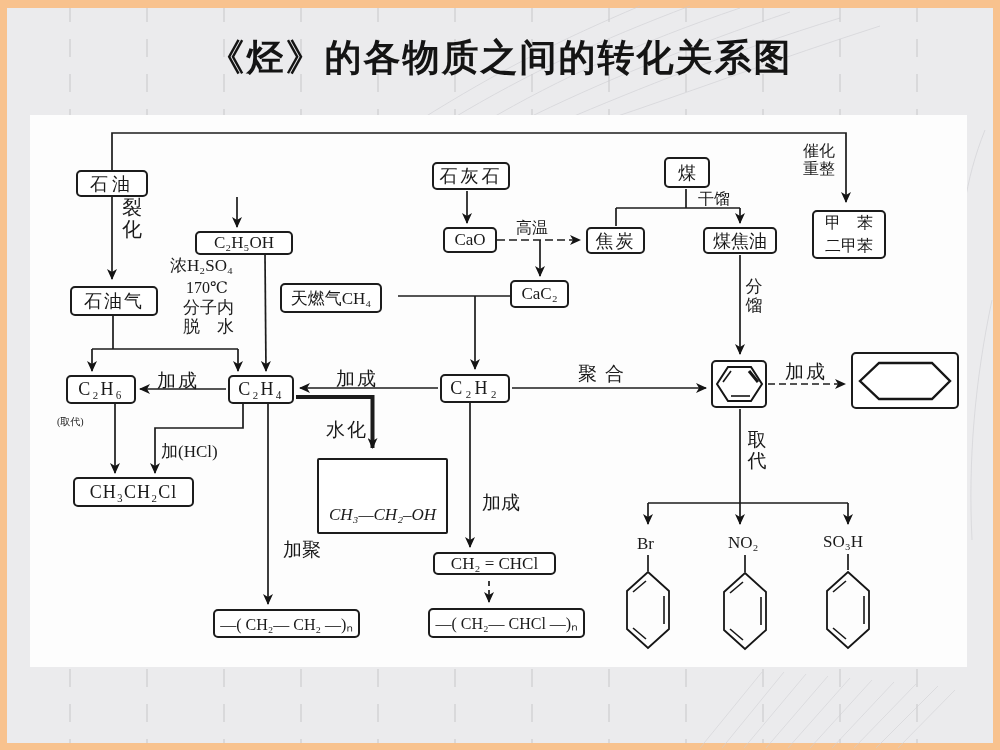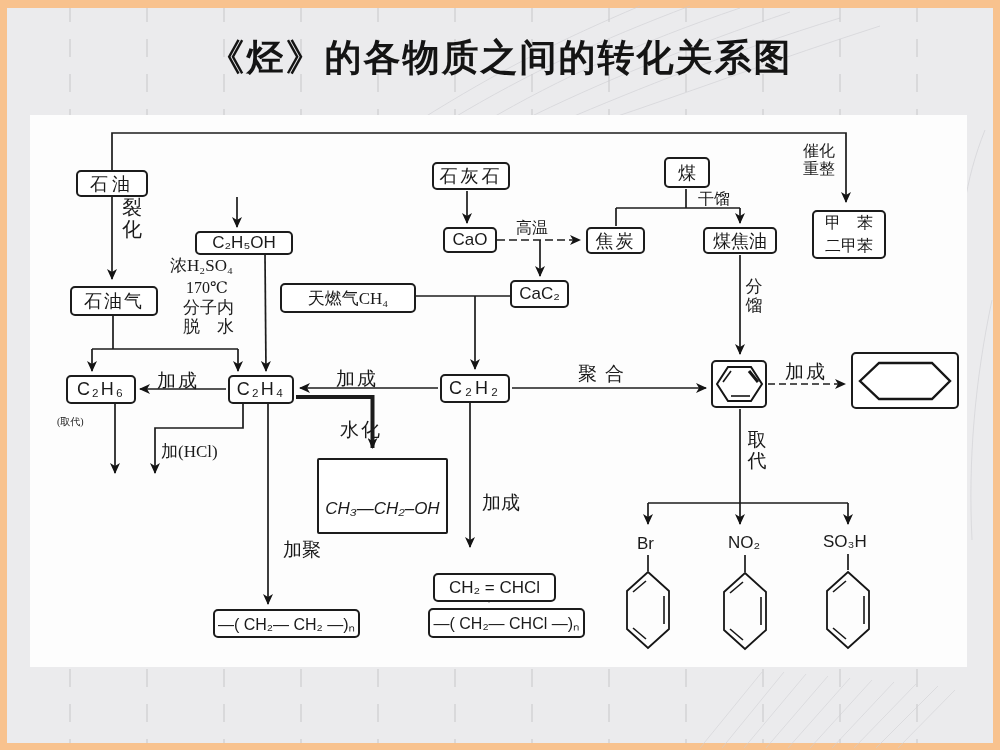--- a/index.html
+++ b/index.html
@@ -9,25 +9,25 @@
   svg.layer{position:absolute;left:0;top:0;pointer-events:none;}
   .title{position:absolute;left:0;right:0;top:33px;text-align:center;font-weight:bold;
          font-size:37px;letter-spacing:2px;color:#141414;
          font-family:"Liberation Sans","DejaVu Sans",sans-serif;}
   .panel{position:absolute;left:30px;top:115px;width:937px;height:552px;background:#fdfdfd;}
   .box{position:absolute;box-sizing:border-box;border:2px solid #1c1c1c;border-radius:5px;
        background:#fff;display:flex;align-items:center;justify-content:center;
        font-size:18px;white-space:nowrap;z-index:5;}
   .lbl{position:absolute;font-size:18px;white-space:nowrap;z-index:6;}
   .vert{white-space:normal;word-break:break-all;line-height:1.12;text-align:center;}
-  .formula{font-family:Liberation Sans, sans-serif;}
+  .formula{font-family:Liberation Serif, serif;}
   .fs15{font-size:10px}.fs16{font-size:16px}.fs17{font-size:17px}.fs19{font-size:19px}.fs20{font-size:20px}
   .ls1{letter-spacing:1px}.ls2{letter-spacing:2px}.ls3{letter-spacing:3px}.ls4{letter-spacing:4px}.ls8{letter-spacing:8px}
   .col{flex-direction:column;line-height:1.38;}
-  .bottomtxt{align-items:flex-end;padding-bottom:13px;font-style:italic;border-radius:2px;}
+  .bottomtxt{align-items:flex-end;padding-bottom:7px;font-style:italic;border-radius:2px;}
 </style>
 </head>
 <body>
 
 <div class="stage">
   <div class="slide"></div>
 
   <svg class="layer" width="1000" height="750">
     <defs>
       <pattern id="dashcols" width="77" height="35" patternUnits="userSpaceOnUse">
@@ -118,61 +118,62 @@
   <div class="box" style="left:664px;top:157px;width:46px;height:31px">煤</div>
   <div class="box col fs16" style="left:812px;top:210px;width:74px;height:49px">
     <span>甲　苯</span>
     <span>二甲苯</span>
   </div>
   <div class="box formula fs17" style="left:195px;top:231px;width:98px;height:24px">C₂H₅OH</div>
   <div class="box formula fs17" style="left:443px;top:227px;width:54px;height:26px">CaO</div>
   <div class="box ls2" style="left:586px;top:227px;width:59px;height:27px">焦炭</div>
   <div class="box" style="left:703px;top:227px;width:74px;height:27px">煤焦油</div>
   <div class="box ls2" style="left:70px;top:286px;width:88px;height:30px">石油气</div>
-  <div class="box fs17" style="left:280px;top:283px;width:136px;height:30px">天燃气CH₄</div>
+  <div class="box fs17" style="left:280px;top:283px;width:102px;height:30px">天燃气CH₄</div>
   <div class="box formula fs17" style="left:510px;top:280px;width:59px;height:28px">CaC₂</div>
   <div class="box formula ls2" style="left:66px;top:375px;width:70px;height:29px">C₂H₆</div>
   <div class="box formula ls2" style="left:228px;top:375px;width:66px;height:29px">C₂H₄</div>
   <div class="box formula ls3" style="left:440px;top:374px;width:70px;height:29px">C₂H₂</div>
 
   <div class="box" style="left:711px;top:360px;width:56px;height:48px">
     <svg width="52" height="44" viewBox="0 0 52 44">
       <polygon points="4,22 15,5 38,5 49,22 38,39 15,39" fill="none" stroke="#161616" stroke-width="2"></polygon>
       <path d="M10,20 L18,9" stroke="#161616" stroke-width="1.6"></path>
       <path d="M36,9 L45,20" stroke="#161616" stroke-width="3"></path>
       <path d="M18,34 L37,34" stroke="#161616" stroke-width="1.6"></path>
     </svg>
   </div>
   <div class="box" style="left:851px;top:352px;width:108px;height:57px">
     <svg width="100" height="48" viewBox="0 0 100 48">
       <polygon points="5,24 24,6 77,6 95,24 77,42 24,42" fill="none" stroke="#161616" stroke-width="2.4"></polygon>
     </svg>
   </div>
 
+  <div class="box formula ls1" style="left:73px;top:477px;width:121px;height:30px">CH₃CH₂Cl</div>
   <div class="box formula fs17 bottomtxt" style="left:317px;top:458px;width:131px;height:76px">CH₃—CH₂–OH</div>
-  <div class="box formula fs17" style="left:433px;top:573px;width:123px;height:29px">CH₂ = CHCl</div>
+  <div class="box formula fs17" style="left:433px;top:552px;width:123px;height:23px">CH₂ = CHCl</div>
   <div class="box formula fs16" style="left:213px;top:609px;width:147px;height:29px">—( CH₂— CH₂ —)ₙ</div>
   <div class="box formula fs16" style="left:428px;top:608px;width:157px;height:30px">—( CH₂— CHCl —)ₙ</div>
 
   <div class="lbl formula fs17" style="left:637px;top:534px">Br</div>
   <div class="lbl formula fs17" style="left:728px;top:533px">NO₂</div>
   <div class="lbl formula fs17" style="left:823px;top:532px">SO₃H</div>
 
   <div class="lbl vert fs20" style="left:120px;top:196px;width:24px">裂化</div>
   <div class="lbl fs17" style="left:170px;top:254px">浓H₂SO₄</div>
   <div class="lbl fs16" style="left:186px;top:278px">170℃</div>
   <div class="lbl fs17" style="left:183px;top:296px">分子内</div>
   <div class="lbl fs17" style="left:183px;top:315px">脱　水</div>
   <div class="lbl fs16" style="left:516px;top:218px">高温</div>
   <div class="lbl fs16" style="left:698px;top:189px">干馏</div>
   <div class="lbl vert fs16" style="left:801px;top:142px;width:36px">催化重整</div>
   <div class="lbl vert fs17" style="left:744px;top:277px;width:20px">分馏</div>
   <div class="lbl fs19 ls2" style="left:157px;top:368px">加成</div>
   <div class="lbl fs19 ls2" style="left:336px;top:366px">加成</div>
   <div class="lbl fs19 ls8" style="left:578px;top:361px">聚合</div>
   <div class="lbl fs19 ls2" style="left:785px;top:359px">加成</div>
-  <div class="lbl fs19 ls2" style="left:340px;top:417px">水化</div>
+  <div class="lbl fs19 ls2" style="left:326px;top:417px">水化</div>
   <div class="lbl fs15" style="left:57px;top:415px">(取代)</div>
   <div class="lbl fs17" style="left:161px;top:440px">加(HCl)</div>
   <div class="lbl fs19" style="left:283px;top:537px">加聚</div>
   <div class="lbl fs19" style="left:482px;top:490px">加成</div>
   <div class="lbl vert fs19" style="left:747px;top:429px;width:20px">取代</div>
 </div>
 
 </body></html>

